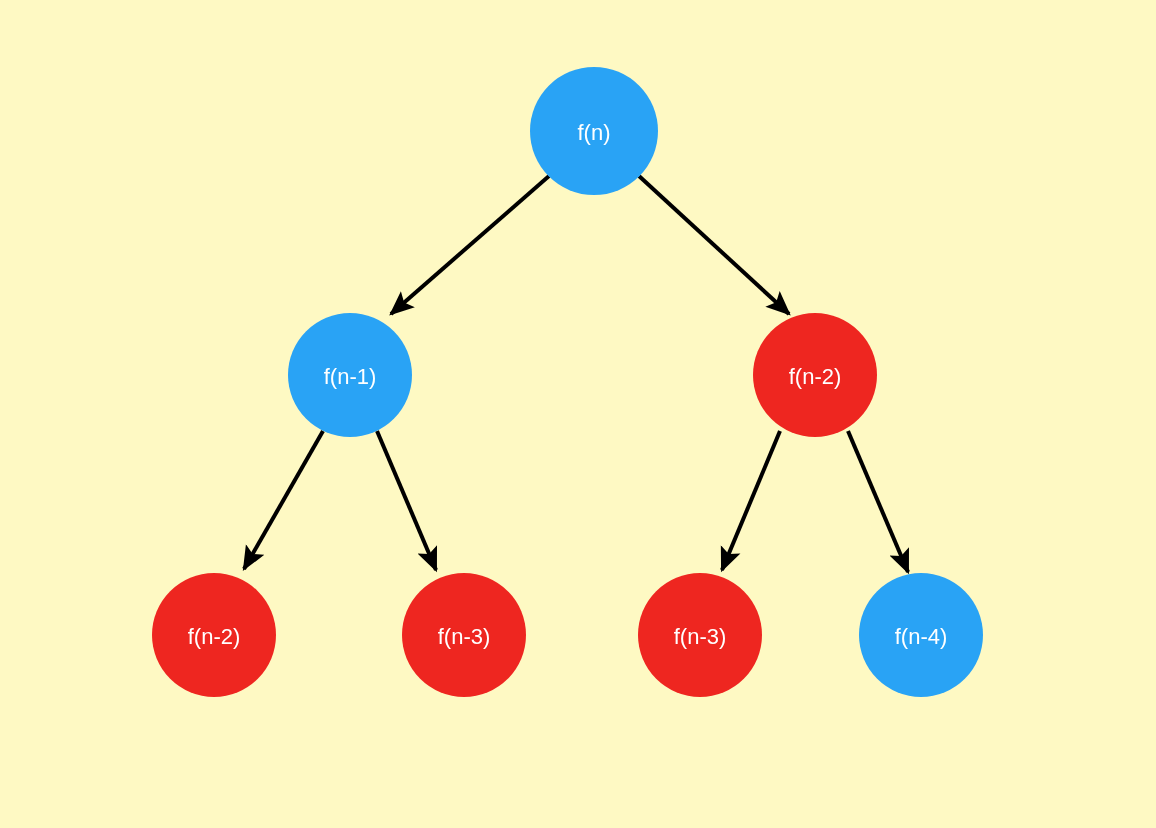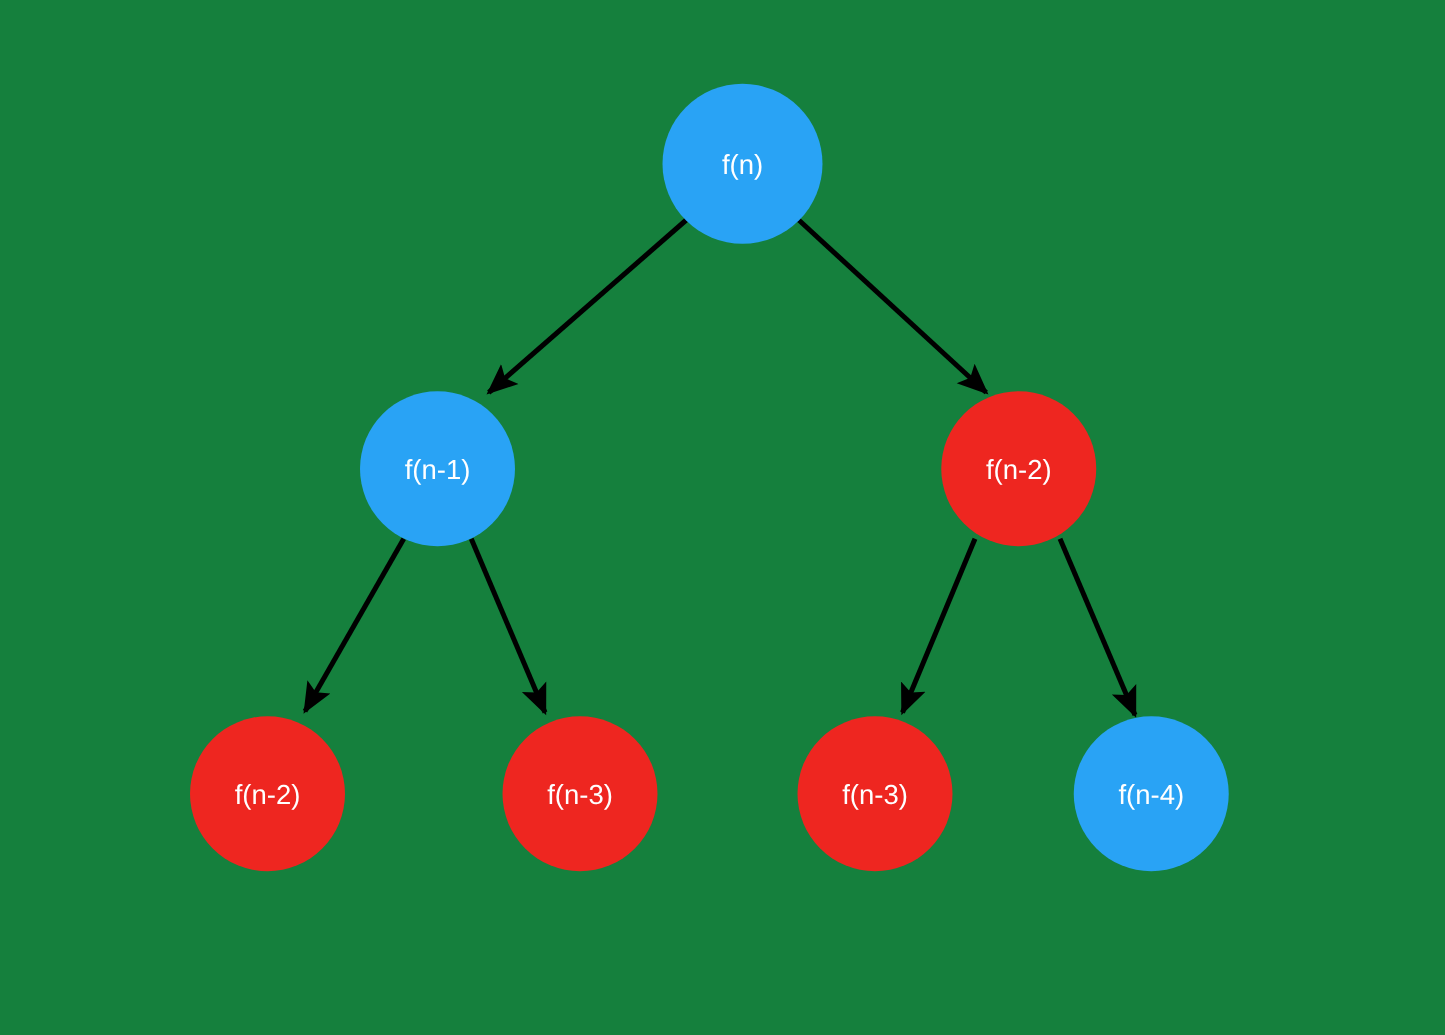--- a/index.html
+++ b/index.html
@@ -11,21 +11,21 @@
     width: 1156px;
     height: 828px;
     font-family: "Liberation Sans", sans-serif;
     overflow: hidden;
     position: relative;
   }
   #canvas-root {
     position: relative;
     width: 1156px;
     height: 828px;
-    background: #15803d;
+    background: #fef9c3;
     text-decoration: underline;
   }
   #tree-svg {
     position: absolute;
     top: 0;
     left: 0;
     width: 1156px;
     height: 828px;
     display: block;
   }

